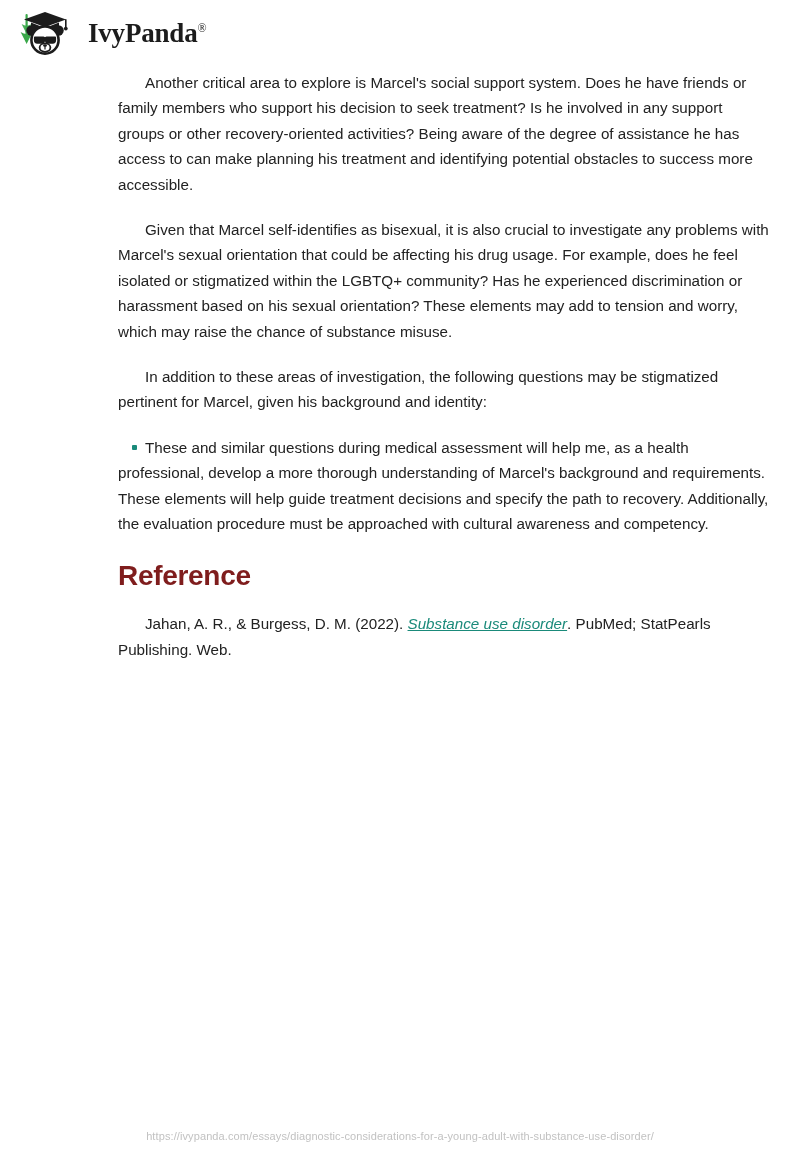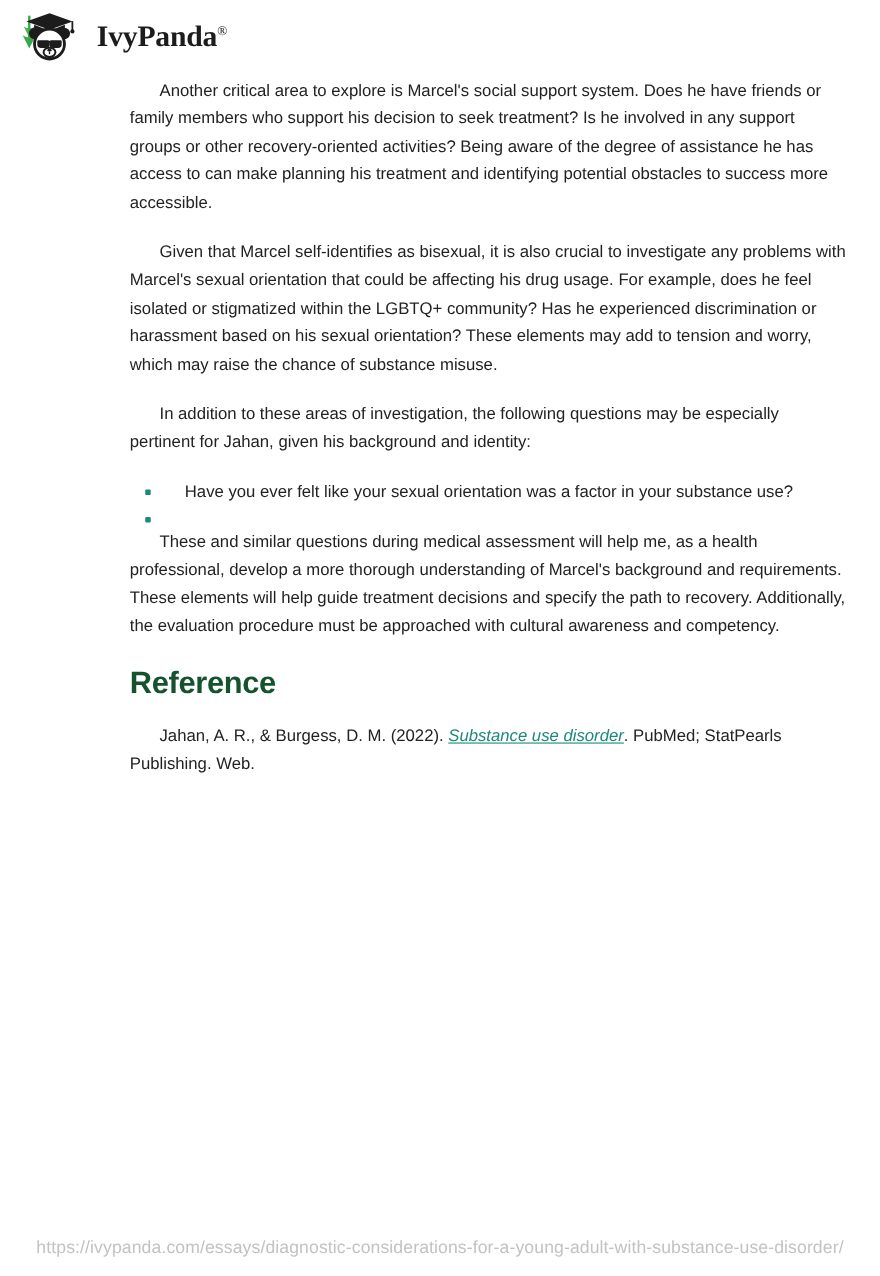--- a/index.html
+++ b/index.html
@@ -102,21 +102,21 @@
     width: 5px;
     height: 5px;
     background: #1a8a7a;
     border-radius: 1px;
   }
 
   h2.section-heading {
     margin: 24px 0 20px 0;
     font-size: 28px;
     font-weight: bold;
-    color: #14532d;
+    color: #7f1d1d;
     letter-spacing: -0.3px;
     line-height: 1.1;
   }
 
   p.reference-entry {
     margin: 0;
     font-size: 15.2px;
     line-height: 25.4px;
     text-indent: 27px;
     color: #222222;
@@ -131,21 +131,21 @@
 
   
   .page-footer {
     position: absolute;
     left: 0;
     bottom: 16px;
     width: 800px;
     text-align: center;
   }
   .footer-url {
-    font-size: 16px;
+    font-size: 11px;
     color: #c2c2c2;
     letter-spacing: 0.1px;
     white-space: nowrap;
   }
 </style>
 </head>
 <body>
 
 <div class="page-header">
 
@@ -186,27 +186,23 @@
     </span>
     <span class="brand-name"><span>IvyPanda</span><span class="brand-reg">®</span></span>
   </div>
 
 </div>
 
 <div class="content">
 
   <p class="body-text">Another critical area to explore is Marcel's social support system. Does he have friends or family members who support his decision to seek treatment? Is he involved in any support groups or other recovery-oriented activities? Being aware of the degree of assistance he has access to can make planning his treatment and identifying potential obstacles to success more accessible.</p>
   <p class="body-text">Given that Marcel self-identifies as bisexual, it is also crucial to investigate any problems with Marcel's sexual orientation that could be affecting his drug usage. For example, does he feel isolated or stigmatized within the LGBTQ+ community? Has he experienced discrimination or harassment based on his sexual orientation? These elements may add to tension and worry, which may raise the chance of substance misuse.</p>
-  <p class="body-text">In addition to these areas of investigation, the following questions may be especially pertinent for Jahan, given his background and identity:</p>
+  <p class="body-text">In addition to these areas of investigation, the following questions may be stigmatized pertinent for Marcel, given his background and identity:</p>
 
   <ul class="question-list">
-    <li>
-      <span class="bullet-dot"></span>
-      <span>Have you ever felt like your sexual orientation was a factor in your substance use?</span>
-    </li>
     <li>
       <span class="bullet-dot"></span>
     </li>
   </ul>
 
   <p class="body-text">These and similar questions during medical assessment will help me, as a health professional, develop a more thorough understanding of Marcel's background and requirements. These elements will help guide treatment decisions and specify the path to recovery. Additionally, the evaluation procedure must be approached with cultural awareness and competency.</p>
 
   <h2 class="section-heading">Reference</h2>
 
   <p class="reference-entry"><span>Jahan, A. R., &amp; Burgess, D. M. (2022). </span><a class="ref-link" href="#">Substance use disorder</a><span>. PubMed; StatPearls Publishing. Web.</span></p>

